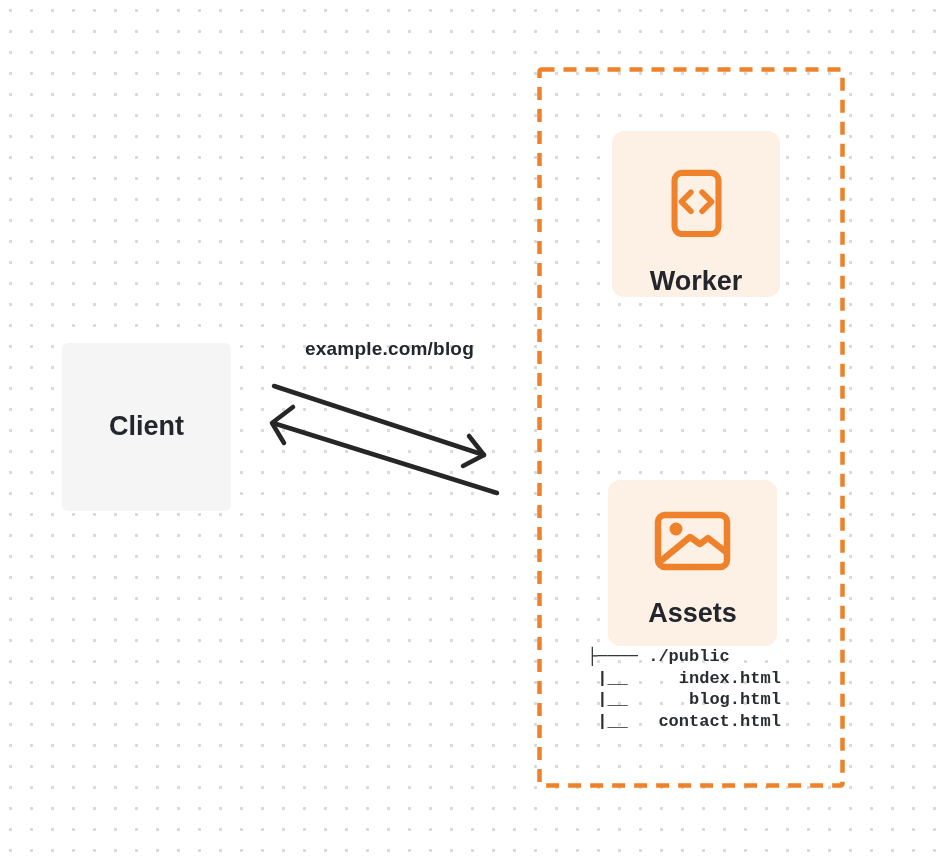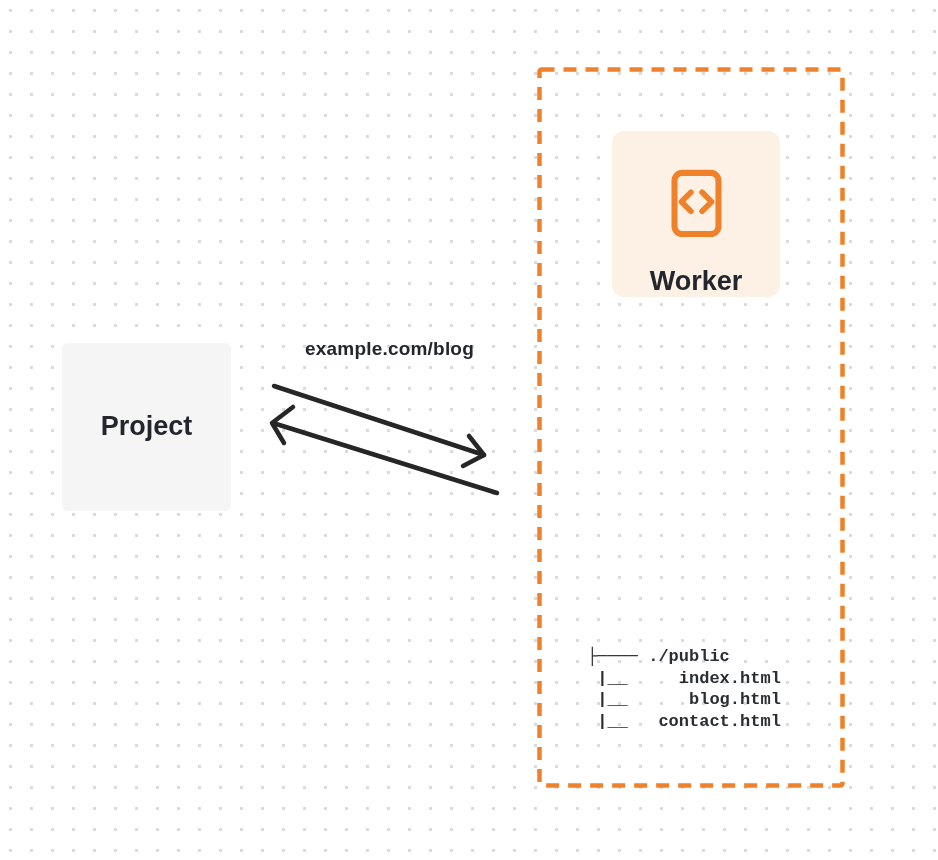--- a/index.html
+++ b/index.html
@@ -57,38 +57,46 @@
   <svg class="arrows" width="938" height="860" viewBox="0 0 938 860">
     <path class="stroke-arrow" d="M274 386 L484 455"></path>
     <path class="stroke-arrow" d="M469 436 L484 455 L463 466"></path>
     <path class="stroke-arrow" d="M497 493 L273 423"></path>
     <path class="stroke-arrow" d="M293 407 L272 423 L284 443"></path>
   </svg>
 
   <div class="request-label">example.com/blog</div>
 
   <div class="card client-card">
-    <div class="card-label">Project</div>
+    <div class="card-label">Client</div>
   </div>
 
   <div class="project">
     <svg width="308" height="721" viewBox="0 0 308 721">
       <rect class="dash-rect" x="2.5" y="2.5" width="303" height="716" rx="2"></rect>
     </svg>
 
 
     <div class="card worker-card">
       <svg width="61" height="80" viewBox="0 0 61 80">
         <rect class="icon-stroke sw7" x="5" y="4.5" width="51" height="71" rx="9"></rect>
         <polyline class="icon-stroke sw65" points="24,27 13,38 24,49"></polyline>
         <polyline class="icon-stroke sw65" points="37,27 48,38 37,49"></polyline>
       </svg>
       <div class="card-label">Worker</div>
     </div>
 
+    <div class="card assets-card">
+      <svg width="77" height="60" viewBox="0 0 77 60">
+        <rect class="icon-stroke sw65" x="4" y="4" width="69" height="52" rx="7"></rect>
+        <circle class="icon-fill" cx="22" cy="18" r="6.5"></circle>
+        <polyline class="icon-stroke sw65" points="8,49 36,26 46,33 54,27 72,41"></polyline>
+      </svg>
+      <div class="card-label">Assets</div>
+    </div>
 
     <pre class="tree">├──── ./public
  |__     index.html
  |__      blog.html
  |__   contact.html</pre>
   </div>
 
 </div>
 
 </body></html>

